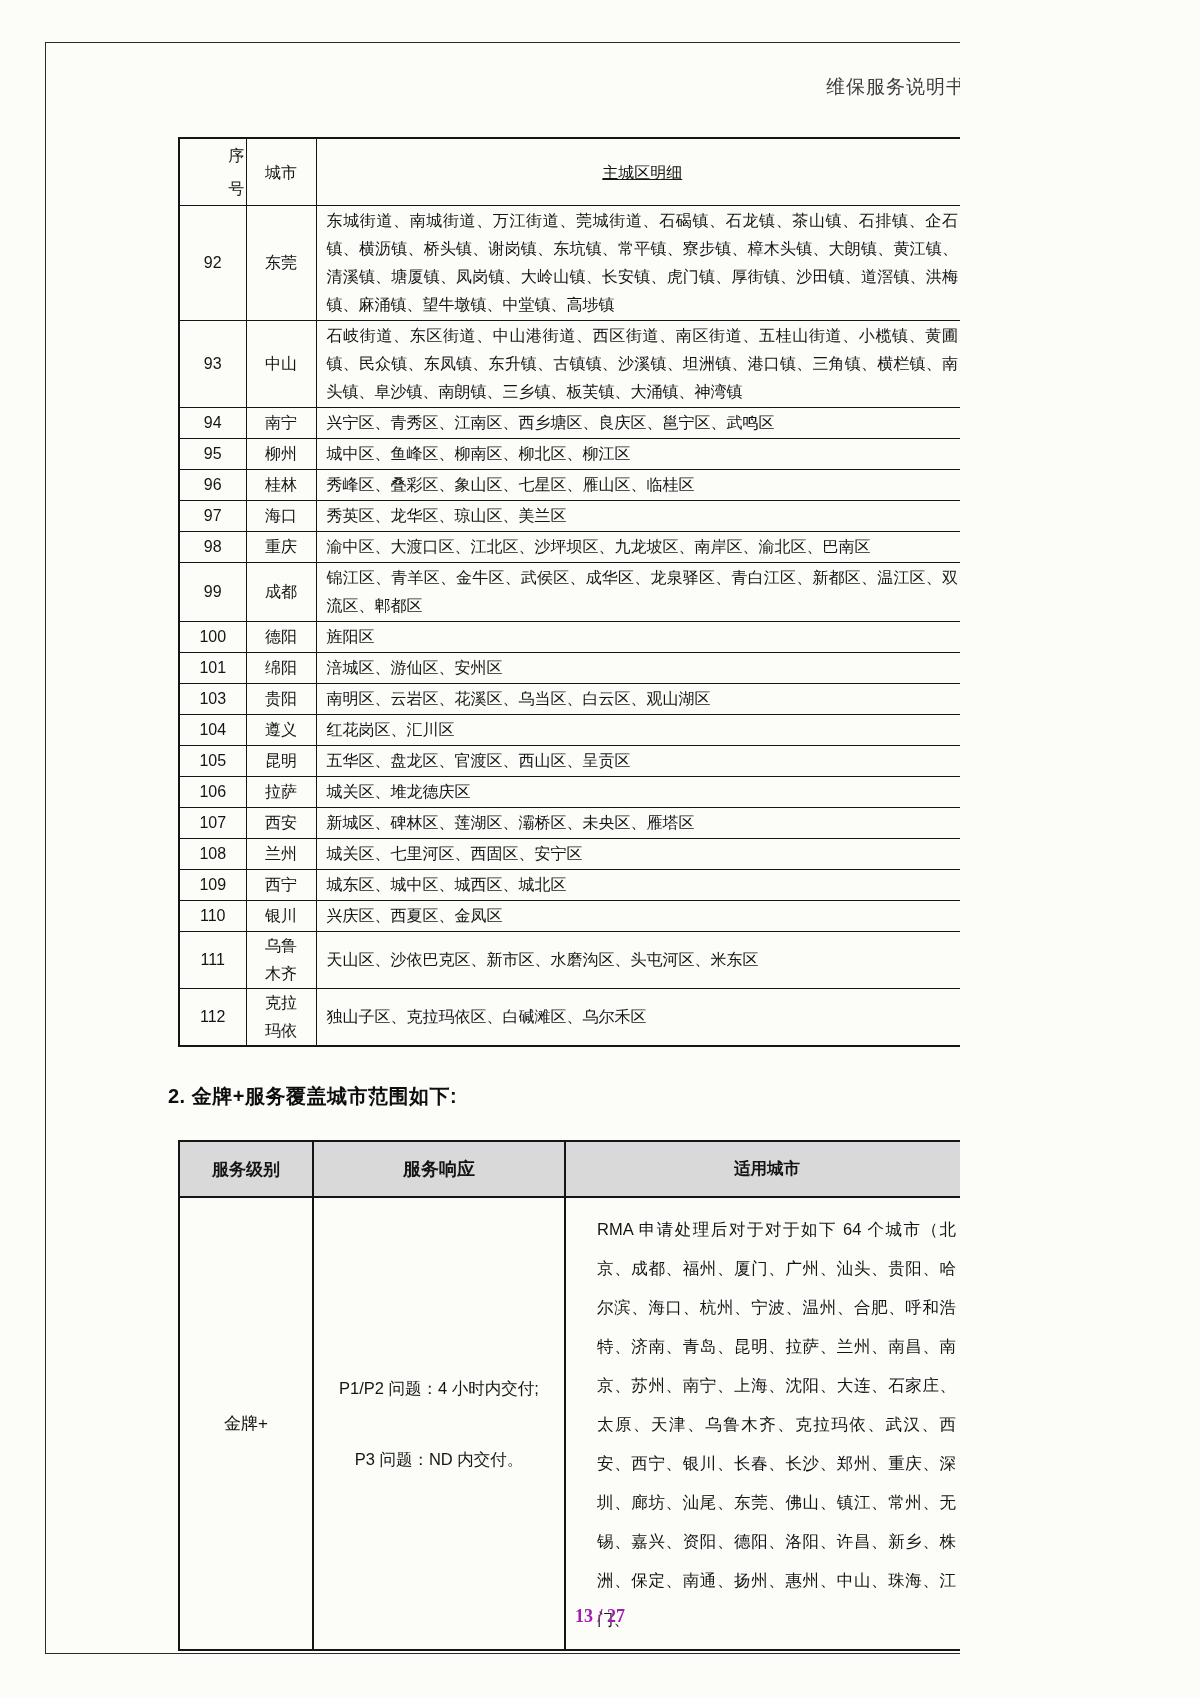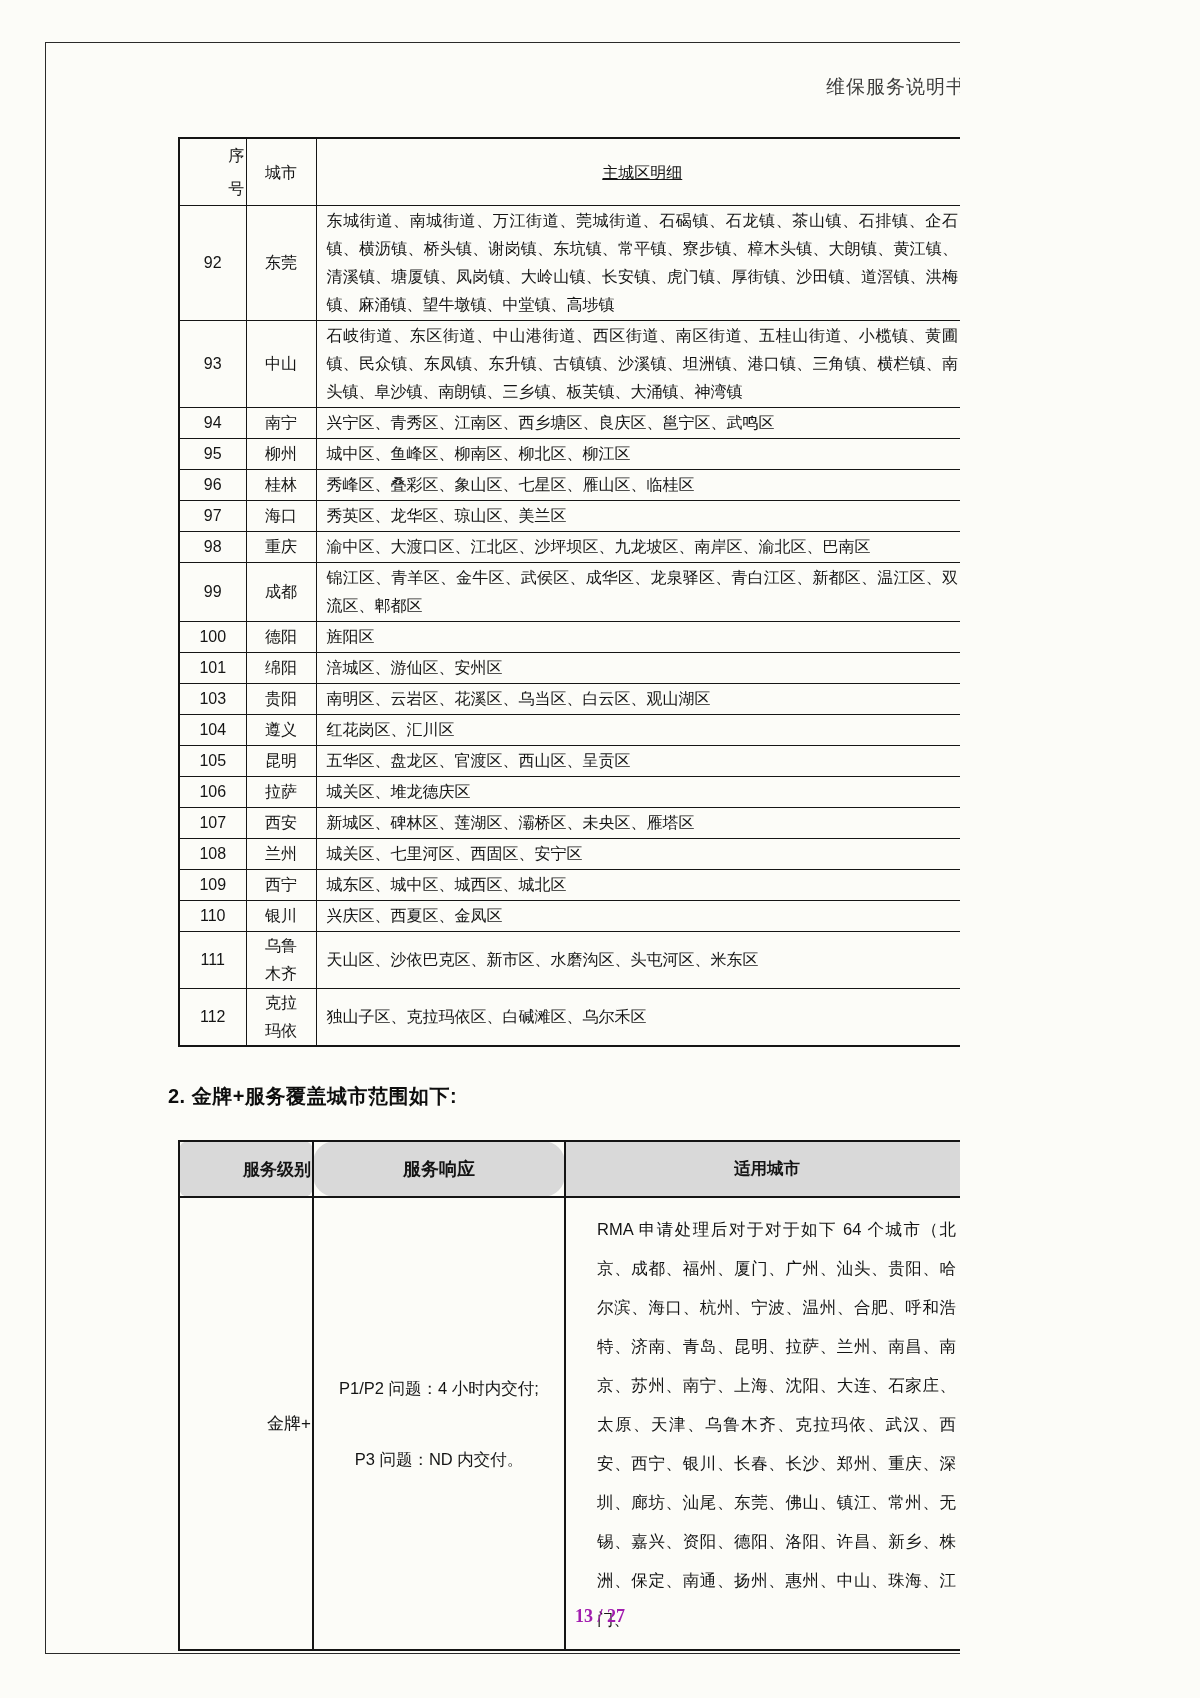--- a/index.html
+++ b/index.html
@@ -45,21 +45,21 @@
   
   table.t2 {
     border-collapse:collapse; width:790px; table-layout:fixed;
     border:2px solid #151515;
   }
   .t2 th, .t2 td { border:2px solid #151515; box-sizing:border-box; color:#141414; }
   .t2 thead th {
     background:#d9d9d9; font-size:18px; font-weight:bold;
     height:46px; text-align:center; vertical-align:middle;
   }
-  .t2 .s-level    { width:134px; text-align:right; vertical-align:middle; font-size:17px;border-radius:9px; }
+  .t2 .s-level    { width:134px; text-align:center; vertical-align:middle; font-size:17px; }
   .t2 .s-response { width:252px; text-align:center; vertical-align:middle;
                     font-size:16.5px; line-height:33px; padding:10px 12px; }
   .t2 .s-response p { margin:0; }
   .t2 .s-response p + p { margin-top:38px; }
   .t2 .s-cities   {
     width:404px; vertical-align:top; font-size:16.5px; line-height:39px;
     padding:12px 12px 10px 31px; text-align:justify; text-justify:inter-ideograph;
   }
 
   .footer {
@@ -210,21 +210,21 @@
   </tr>
 </tbody>
     </table>
 
     <h2 class="section">2. 金牌+服务覆盖城市范围如下:</h2>
 
     <table class="t2">
       <thead>
         <tr>
           <th class="s-level">服务级别</th>
-          <th class="s-response" style="font-size:18px;line-height:normal;padding:0;border-radius:22px;">服务响应</th>
+          <th class="s-response" style="font-size:18px;line-height:normal;padding:0;">服务响应</th>
           <th class="s-cities" style="vertical-align:middle;text-align:center;line-height:normal;padding:16px;font-weight:bold;">适用城市</th>
         </tr>
       </thead>
       <tbody>
         <tr>
           <td class="s-level">金牌+</td>
           <td class="s-response">
             <p>P1/P2 问题：4 小时内交付;</p>
             <p>P3 问题：ND 内交付。</p>
           </td>

